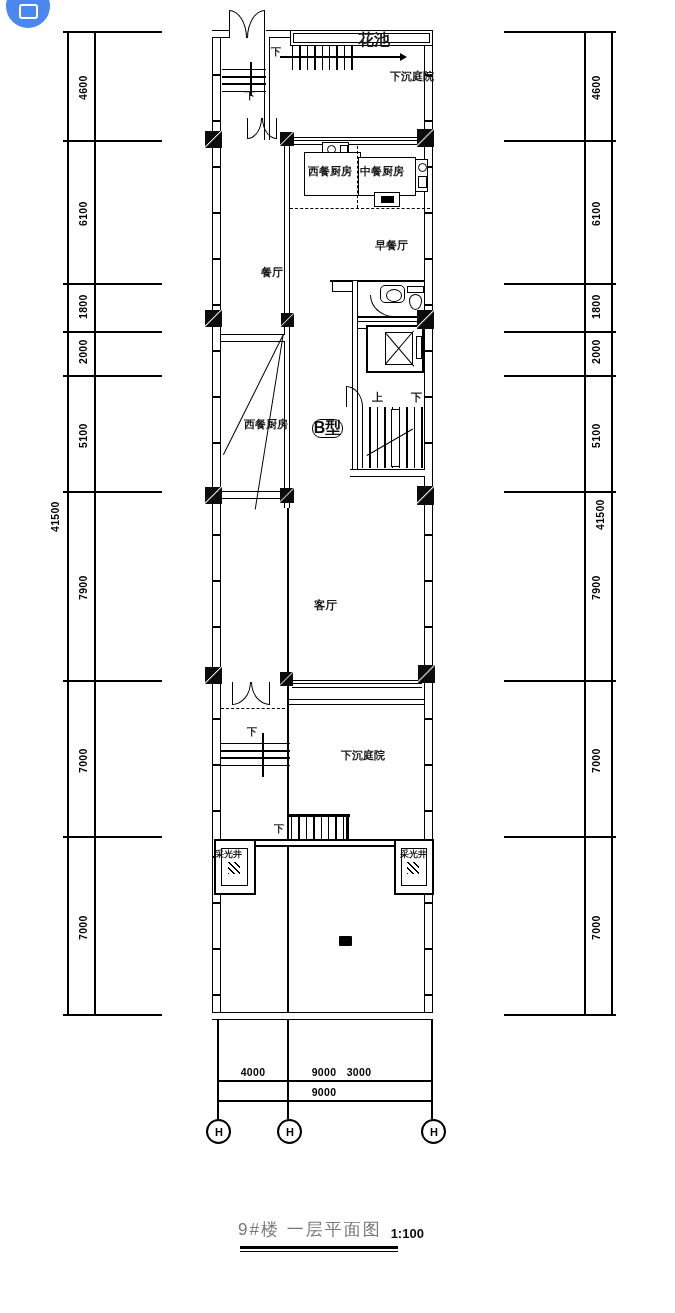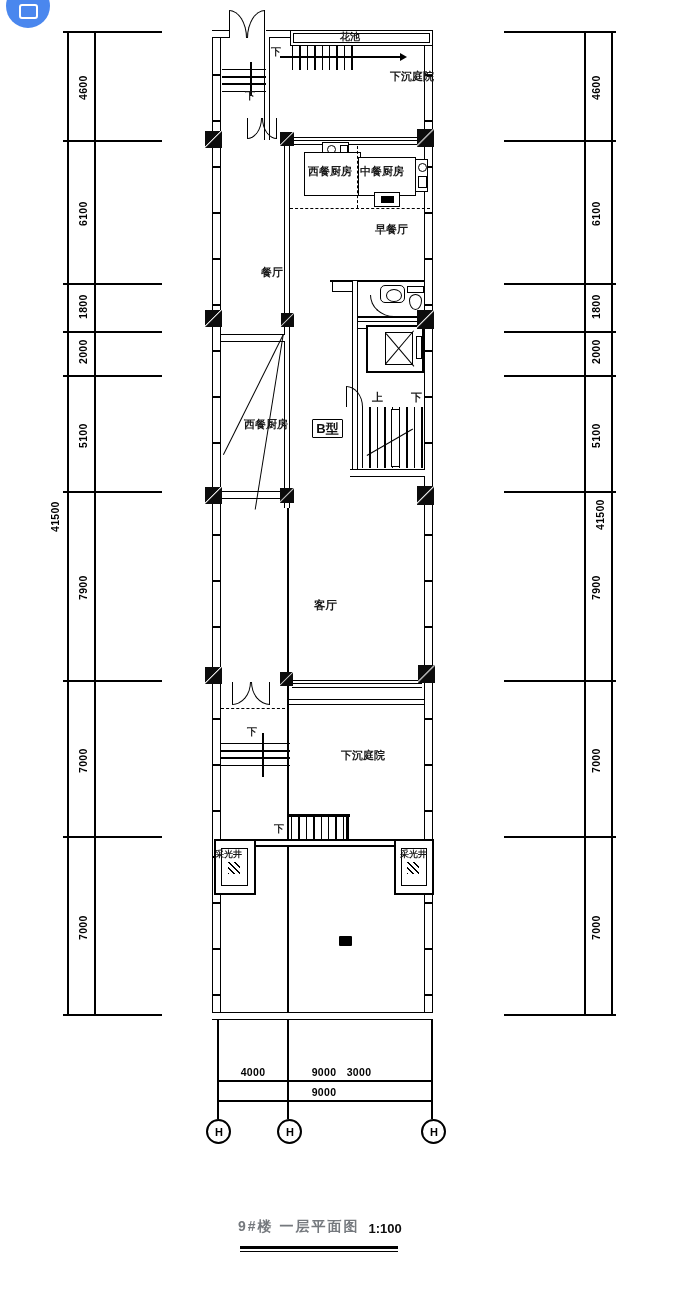--- a/index.html
+++ b/index.html
@@ -22,23 +22,23 @@
   .lbl{font-size:11px;font-weight:600;line-height:1.15;color:#1b1b1b;white-space:nowrap}
   .dim{font-size:10.5px;font-weight:700;color:#000;letter-spacing:.3px;white-space:nowrap}
   .dimv{writing-mode:vertical-rl;transform:rotate(180deg);text-align:center;width:14px}
   .bub{width:21px;height:21px;border:2.6px solid #000;border-radius:50%;background:#fff;
        display:flex;align-items:center;justify-content:center;font-size:11px;font-weight:900;letter-spacing:-1px}
   .diagl{height:1.4px;background:#000;transform-origin:0 50%}
   .fab{left:6px;top:-16px;width:44px;height:44px;border-radius:50%;background:#4a87ee;
        display:flex;align-items:flex-end;justify-content:center}
   .fab .tray{width:15px;height:11px;border:2px solid #fff;border-radius:3px;margin-bottom:9px}
   .fab .arr{position:absolute;top:6px;left:16px;color:#fff;font-size:12px;font-weight:900}
-  .badge{border:1.5px solid #000;border-radius:1px;background:#fff;display:flex;align-items:center;
-         justify-content:center;font-size:13px;font-weight:700;color:#111}
-  .t1{font-size:14px;font-weight:700;color:#75797e;letter-spacing:2px;white-space:nowrap}
+  .badge{border:1.5px solid #000;border-radius:9px;background:#fff;display:flex;align-items:center;
+         justify-content:center;font-size:16px;font-weight:700;color:#111}
+  .t1{font-size:17px;font-weight:400;color:#75797e;letter-spacing:2px;white-space:nowrap}
   .t2{font-size:13px;font-weight:900;color:#0d0d0d;margin-left:9px}
   .titrow{display:flex;align-items:flex-end}
 </style>
 </head>
 <body>
 
 <div class="stage">
 
   <div class="a fab">
     <span class="arr">↗</span>
@@ -89,21 +89,21 @@
 
   <div class="a wv tickwall" style="left:212px;top:30px;width:9px;height:986px"></div>
   <div class="a wv tickwall" style="left:424px;top:30px;width:9px;height:986px"></div>
   <div class="a wh" style="left:212px;top:30px;width:18px;height:8px"></div>
   <div class="a wh" style="left:266px;top:30px;width:26px;height:8px"></div>
   <div class="a wh" style="left:212px;top:1012px;width:221px;height:8px"></div>
 
   <div class="a" style="left:290px;top:30px;width:143px;height:16px;border:1.8px solid #000;background:#fff;box-sizing:border-box">
     <div style="position:absolute;inset:2px;border:1px solid #000"></div>
   </div>
-  <div class="a lbl" style="left:340px;top:31px;font-size:10px">花池</div>
+  <div class="a lbl" style="left:358px;top:31px;font-size:16px">花池</div>
 
   <div class="a" style="left:229px;top:10px;width:18px;height:28px;border:1.6px solid #000;border-bottom:none;border-top-right-radius:100% 100%;box-sizing:border-box"></div>
   <div class="a" style="left:247px;top:10px;width:18px;height:28px;border:1.6px solid #000;border-bottom:none;border-top-left-radius:100% 100%;box-sizing:border-box"></div>
 
   <div class="a tv" style="left:292px;top:45px;width:62px;height:25px"></div>
   <div class="a hl" style="left:280px;top:56px;width:122px"></div>
   <div class="a" style="left:400px;top:53px;width:0;height:0;border-top:4px solid transparent;border-bottom:4px solid transparent;border-left:7px solid #000"></div>
   <div class="a lbl" style="left:271px;top:46px;font-size:10px">下</div>
   <div class="a lbl" style="left:390px;top:70px">下沉庭院</div>
 
@@ -128,21 +128,21 @@
     <span style="position:absolute;left:2px;top:3px;width:7px;height:7px;border:1.2px solid #000;border-radius:50%"></span>
     <span style="position:absolute;left:2px;top:16px;width:7px;height:10px;border:1.2px solid #000"></span>
   </div>
   <div class="a box" style="left:374px;top:192px;width:26px;height:15px">
     <span style="position:absolute;left:6px;top:3px;width:13px;height:7px;background:#000"></span>
   </div>
   <div class="a dsh" style="left:290px;top:208px;width:140px"></div>
   <div class="a dshv" style="left:357px;top:146px;height:62px"></div>
   <div class="a lbl" style="left:308px;top:165px">西餐厨房</div>
   <div class="a lbl" style="left:360px;top:165px">中餐厨房</div>
-  <div class="a lbl" style="left:375px;top:223px">早餐厅</div>
+  <div class="a lbl" style="left:375px;top:239px">早餐厅</div>
   <div class="a lbl" style="left:261px;top:266px">餐厅</div>
 
   <div class="a hl" style="left:330px;top:280px;width:95px"></div>
   <div class="a hl" style="left:358px;top:316px;width:67px"></div>
   <div class="a box" style="left:332px;top:281px;width:25px;height:11px;border-width:1.4px"></div>
   <div class="a box" style="left:380px;top:285px;width:25px;height:18px;border-radius:5px">
     <span style="position:absolute;left:5px;top:3px;width:14px;height:11px;border:1.3px solid #000;border-radius:50%"></span>
   </div>
   <div class="a box" style="left:407px;top:286px;width:17px;height:7px;border-width:1.4px"></div>
   <div class="a box" style="left:409px;top:294px;width:13px;height:16px;border-width:1.4px;border-radius:50% 50% 50% 50%/40% 40% 60% 60%"></div>

